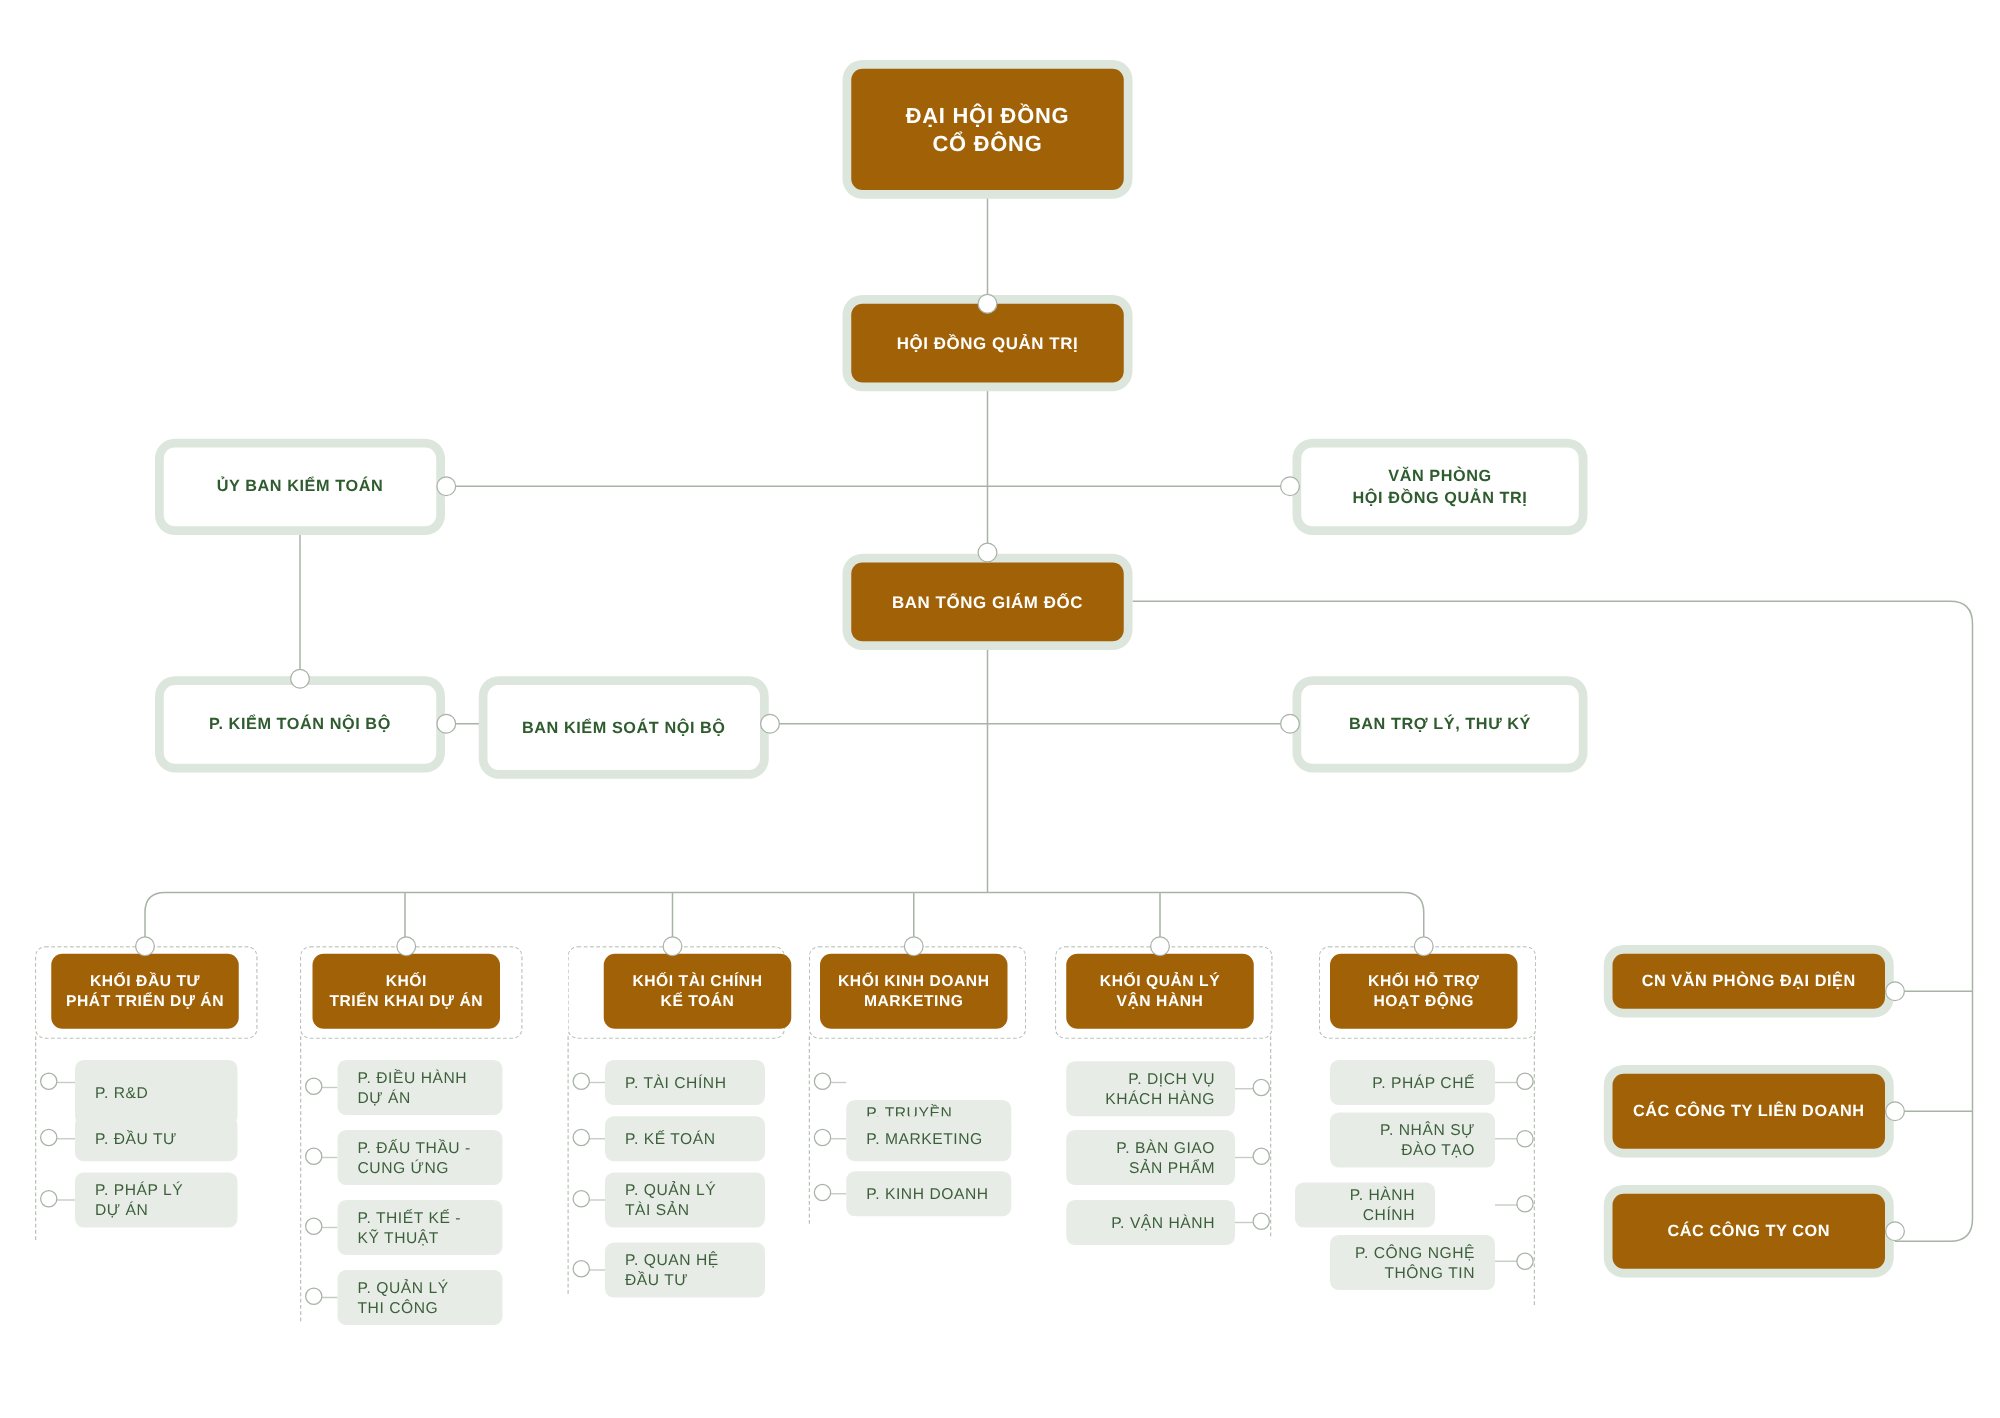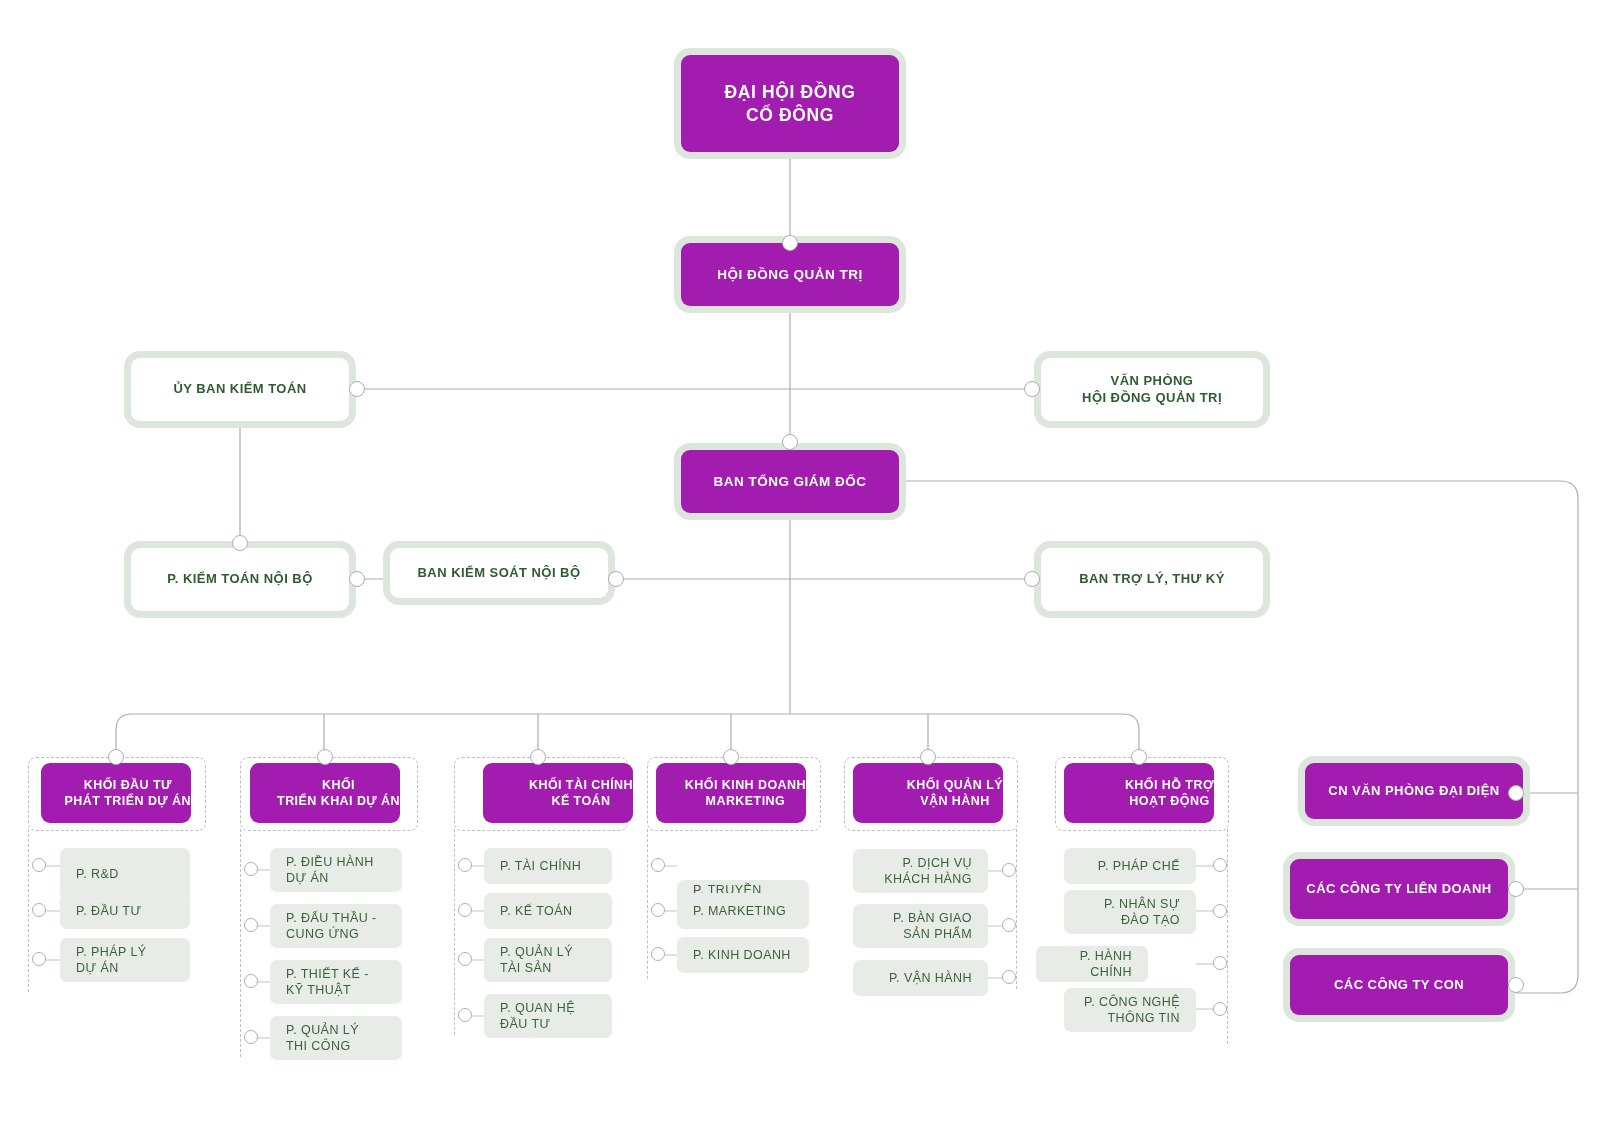--- a/index.html
+++ b/index.html
@@ -32,21 +32,21 @@
     text-align:center;
     z-index:3;
   }
   .node .lbl{
     display:block;
     line-height:1.28;
     letter-spacing:.035em;
   }
   
   .dark{
-    background:#a21caf;
+    background:#a16207;
     color:#ffffff;
     border-radius:9px;
     font-weight:700;
     box-shadow:0 0 0 7px #dde6dc;
   }
   
   .light{
     background:#ffffff;
     color:#2f5c2e;
     border-radius:9px;
@@ -91,21 +91,21 @@
     border-radius:50%;
     background:#ffffff;
     border:1px solid #a8b2a7;
     box-sizing:border-box;
     z-index:4;
   }
   
   .t28{font-size:17.5px;}
   .t18{font-size:13.5px;}
   .t15{font-size:13px;}
-  .t14{font-size:12.5px;justify-content:flex-end;}
+  .t14{font-size:12.5px;}
   .leaf.t13{font-size:12.5px;}
 </style>
 </head>
 <body>
 
 <div id="canvas">
 
   <svg id="wires" viewBox="0 0 1600 1134" preserveAspectRatio="none">
     <g fill="none" stroke="#a8b2a7" stroke-width="1.2">
 
@@ -185,21 +185,21 @@
     <span class="lbl">BAN TỔNG GIÁM ĐỐC</span>
   </div>
   <div class="dot" style="left:782px;top:434px;"></div>
 
   <div class="node light t15" style="left:131px;top:548px;width:218px;height:63px;">
     <span class="lbl">P. KIỂM TOÁN NỘI BỘ</span>
   </div>
   <div class="dot" style="left:232px;top:535px;"></div>
   <div class="dot" style="left:349px;top:571px;"></div>
 
-  <div class="node light t15" style="left:390px;top:548px;width:218px;height:50px;">
+  <div class="node light t15" style="left:390px;top:548px;width:218px;height:68px;">
     <span class="lbl">BAN KIỂM SOÁT NỘI BỘ</span>
   </div>
   <div class="dot" style="left:608px;top:571px;"></div>
 
   <div class="node light t15" style="left:1041px;top:548px;width:222px;height:63px;">
     <span class="lbl">BAN TRỢ LÝ, THƯ KÝ</span>
   </div>
   <div class="dot" style="left:1024px;top:571px;"></div>
 
   <div class="head-dash" style="left:28px;top:757px;width:176px;height:72px;"></div>
@@ -382,21 +382,21 @@
   </div>
   <div class="dot" style="left:1213px;top:956px;width:14px;height:14px;"></div>
 
   <div class="node leaf right t13" style="left:1064px;top:988px;width:132px;height:44px;">
     <span class="lbl">
       <span>P. CÔNG NGHỆ</span><br><span>THÔNG TIN</span>
     </span>
   </div>
   <div class="dot" style="left:1213px;top:1002px;width:14px;height:14px;"></div>
 
-  <div class="node dark t15" style="left:1290px;top:763px;width:218px;height:56px;margin-left:15px;">
+  <div class="node dark t15" style="left:1290px;top:763px;width:218px;height:44px;">
     <span class="lbl">CN VĂN PHÒNG ĐẠI DIỆN</span>
   </div>
   <div class="dot" style="left:1508px;top:785px;"></div>
 
   <div class="node dark t15" style="left:1290px;top:859px;width:218px;height:60px;">
     <span class="lbl">CÁC CÔNG TY LIÊN DOANH</span>
   </div>
   <div class="dot" style="left:1508px;top:881px;"></div>
 
   <div class="node dark t15" style="left:1290px;top:955px;width:218px;height:60px;">

